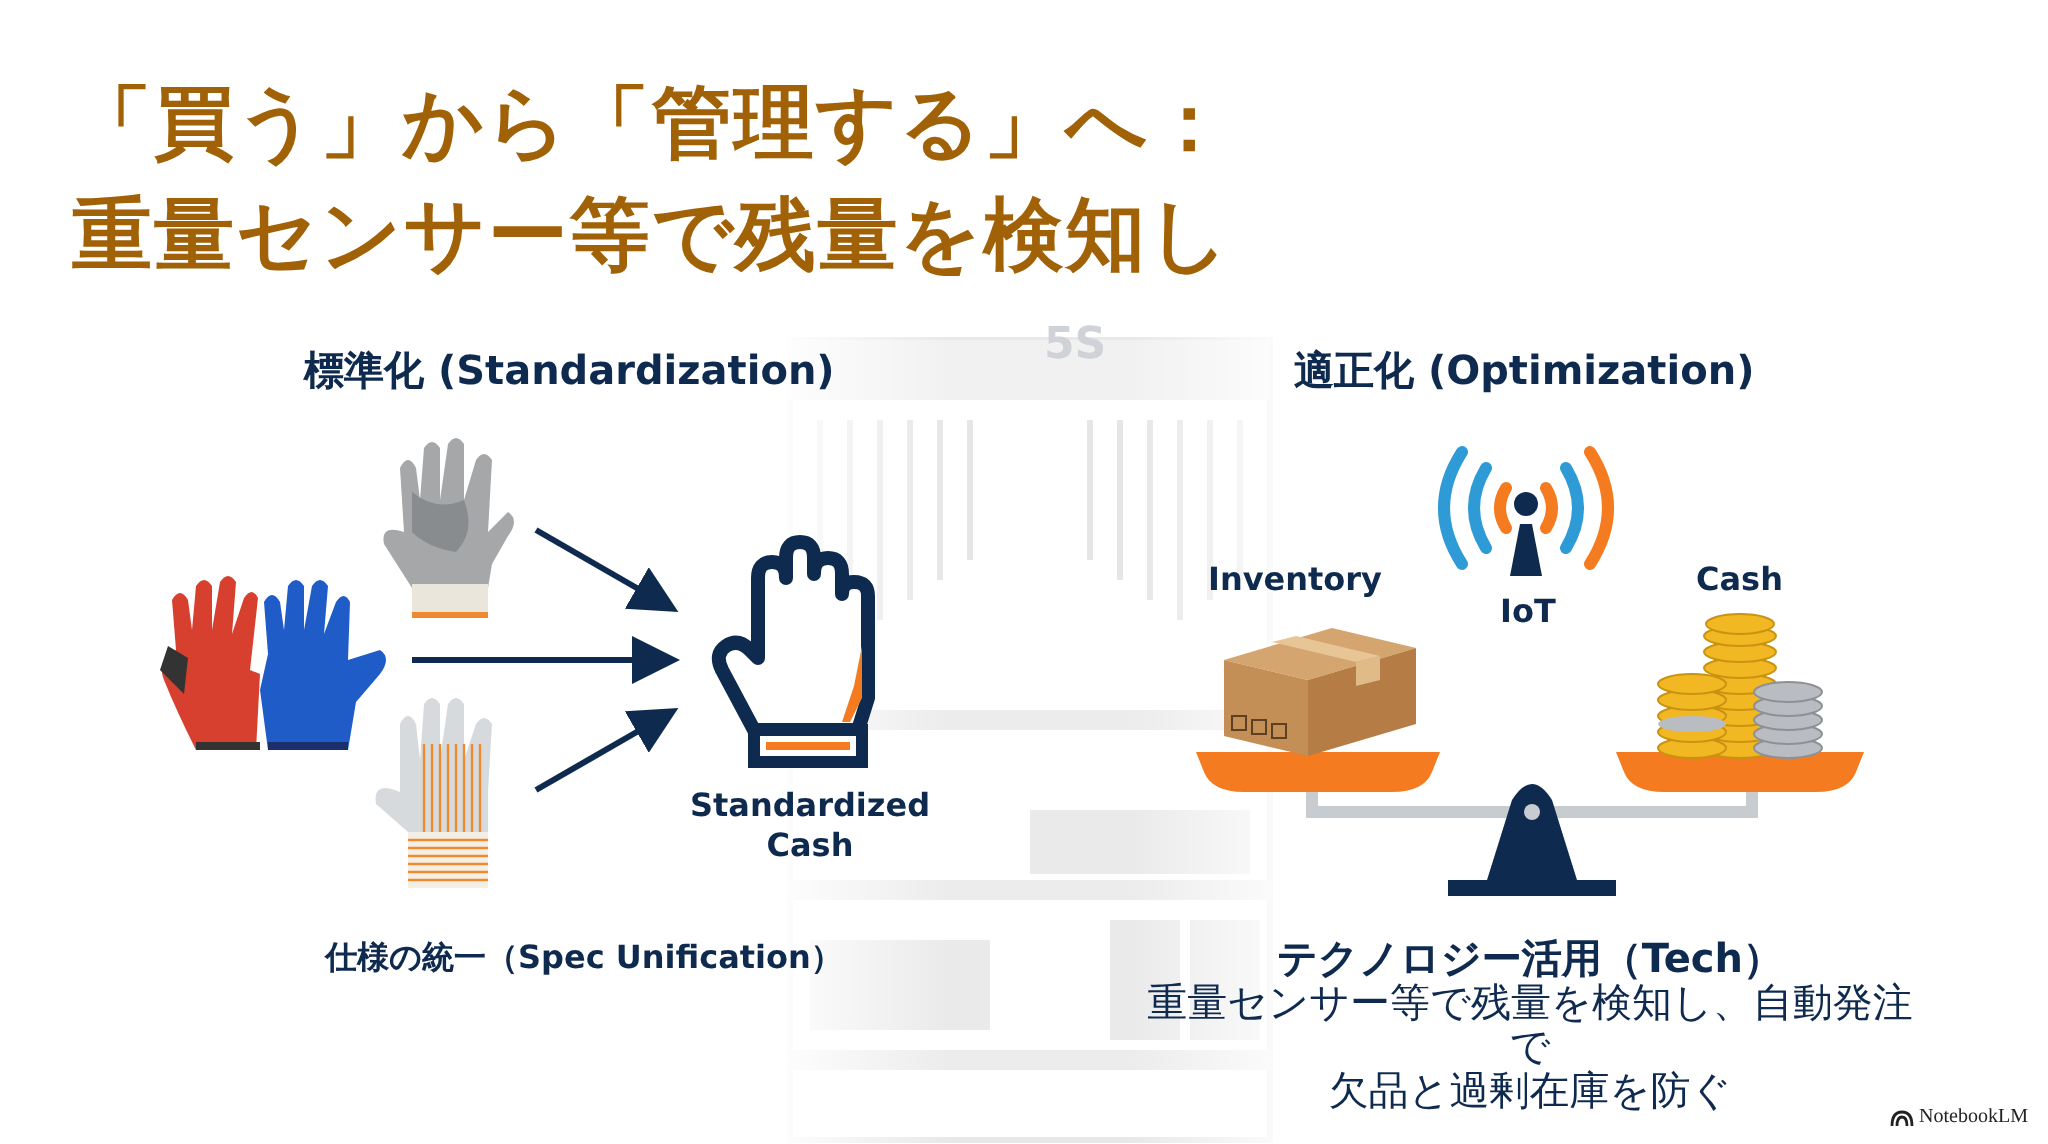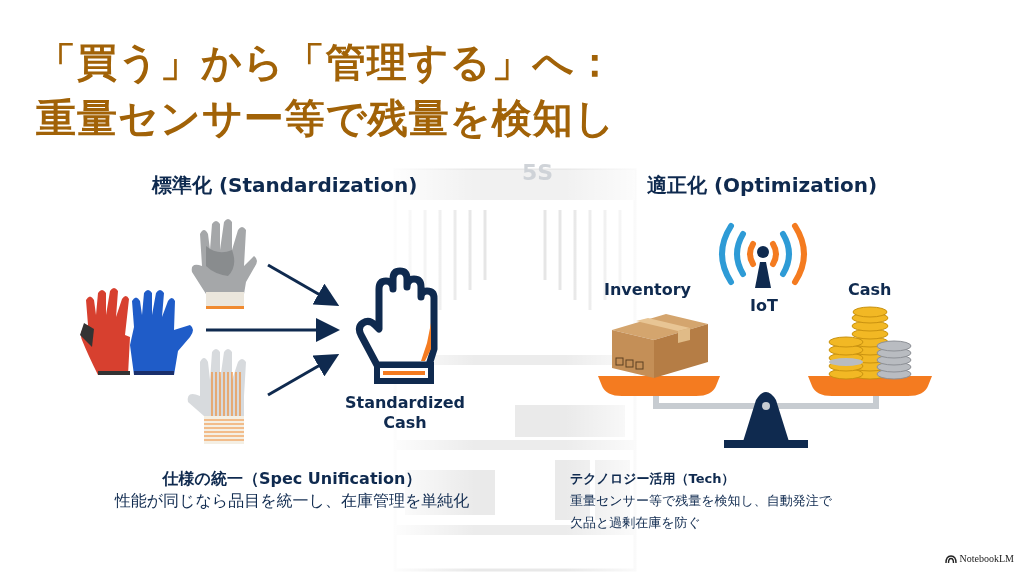--- a/index.html
+++ b/index.html
@@ -41,22 +41,22 @@
   }
   .inv-label { left: 604px; top: 280px; font-size: 16px; }
   .iot-label { left: 750px; top: 296px; font-size: 16px; }
   .cash-label { left: 848px; top: 280px; font-size: 16px; }
 
   .desc-left {
     position: absolute; left: 72px; top: 468px; width: 440px; text-align: center;
     font-size: 16px; line-height: 22px; color: #0f2a4f;
   }
   .desc-right {
-    position: absolute; left: 570px; top: 468px; width: 390px; 
-    font-size: 13px; line-height: 22px; color: #0f2a4f;
+    position: absolute; left: 570px; top: 468px; width: 390px; text-align: center;
+    font-size: 20px; line-height: 22px; color: #0f2a4f;
   }
   .desc-title { font-weight: bold; }
 
   .badge {
     position: absolute; right: 10px; bottom: 8px; font-size: 10px; color: #222;
     display: flex; align-items: center; gap: 3px; font-family: Liberation Serif, serif;
   }
   .five-s {
     position: absolute; left: 494px; top: 160px; font-size: 22px; font-weight: bold;
     color: #cfd3d8;
@@ -222,21 +222,20 @@
         <ellipse cx="298" cy="67" rx="17" ry="5"></ellipse>
       <ellipse cx="298" cy="60" rx="17" ry="5"></ellipse>
         <ellipse cx="298" cy="53" rx="17" ry="5"></ellipse>
       <ellipse cx="298" cy="46" rx="17" ry="5"></ellipse>
     </g>
   </g>
 </svg>
 
 <div class="desc-left">
   <div class="desc-title">仕様の統一（Spec Unification）</div>
-  <div>性能が同じなら品目を統一し、在庫管理を単純化</div>
 </div>
 <div class="desc-right">
   <div class="desc-title">テクノロジー活用（Tech）</div>
   <div>重量センサー等で残量を検知し、自動発注で</div>
   <div>欠品と過剰在庫を防ぐ</div>
 </div>
 
 <div class="badge">
   <svg width="12" height="9" viewBox="0 0 12 9">
     <path d="M1 9 Q1 2 6 2 Q11 2 11 9" fill="none" stroke="#222" stroke-width="1.4"></path>

